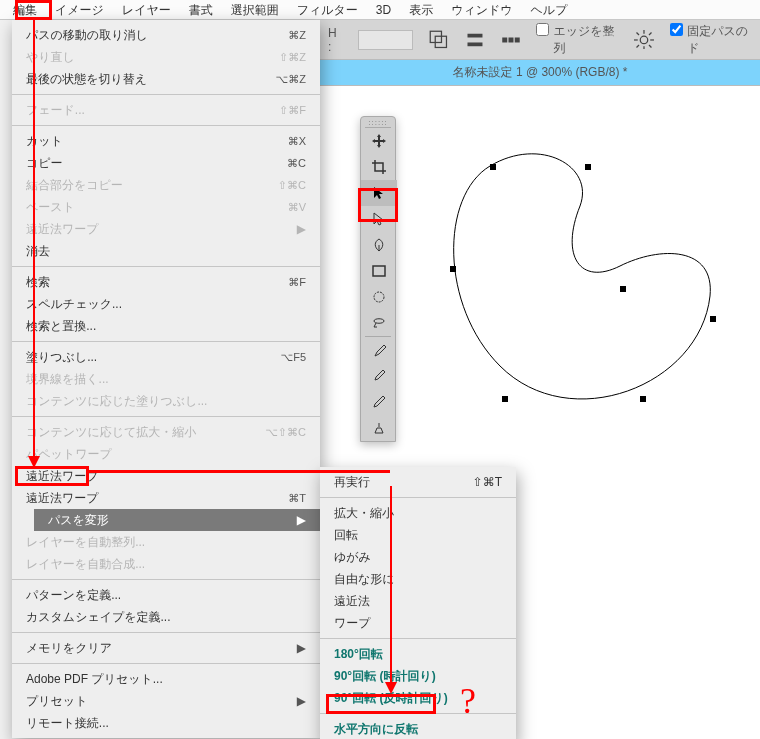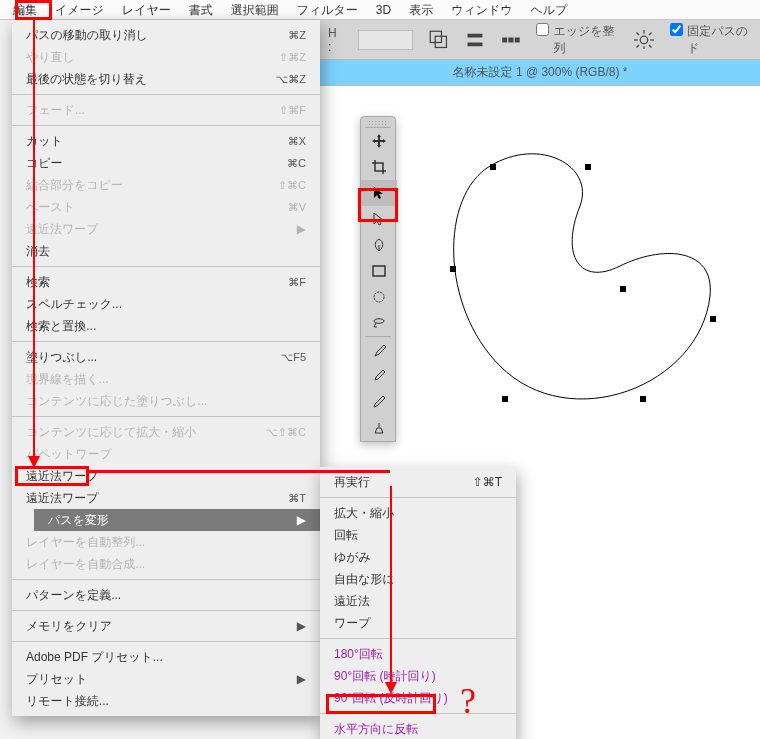--- a/index.html
+++ b/index.html
@@ -96,21 +96,21 @@
   .menu .hl{background:#7a7a7a;color:#fff;margin-left:22px;}
   .menu .hl .l,.menu .hl .r,.menu .hl .arrow{color:#fff;}
 
   .submenu{
     position:absolute; top:467px; left:320px; width:196px;
     background:#eeeeee;
     box-shadow:2px 6px 16px rgba(0,0,0,.35);
     padding:4px 0;
   }
   .submenu .row{display:flex;justify-content:space-between;padding:2px 14px;line-height:18px;}
-  .submenu .dis{color:#a21caf;}
+  .submenu .dis{color:#0f766e;font-weight:bold;}
   .submenu hr{border:none;border-top:1px solid #c5c5c5;margin:4px 0;}
 
   
   .redbox{position:absolute;border:3px solid #f00;background:transparent;pointer-events:none;}
   .redarrow{position:absolute;width:2px;background:#f00;pointer-events:none;}
   .redarrow::after{
     content:"";position:absolute;left:-5px;bottom:-2px;
     border-left:6px solid transparent;border-right:6px solid transparent;
     border-top:12px solid #f00;
   }
@@ -360,20 +360,24 @@
     </div>
   <div class="row dis">
       <span class="l">レイヤーを自動合成...</span>
       <span class="r"></span>
     </div>
   <hr>
   <div class="row">
       <span class="l">パターンを定義...</span>
       <span class="r"></span>
     </div>
+  <div class="row">
+      <span class="l">カスタムシェイプを定義...</span>
+      <span class="r"></span>
+    </div>
   <hr>
   <div class="row">
       <span class="l">メモリをクリア</span>
       <span class="arrow">▶</span>
     </div>
   <hr>
   <div class="row">
       <span class="l">Adobe PDF プリセット...</span>
       <span class="r"></span>
     </div>

